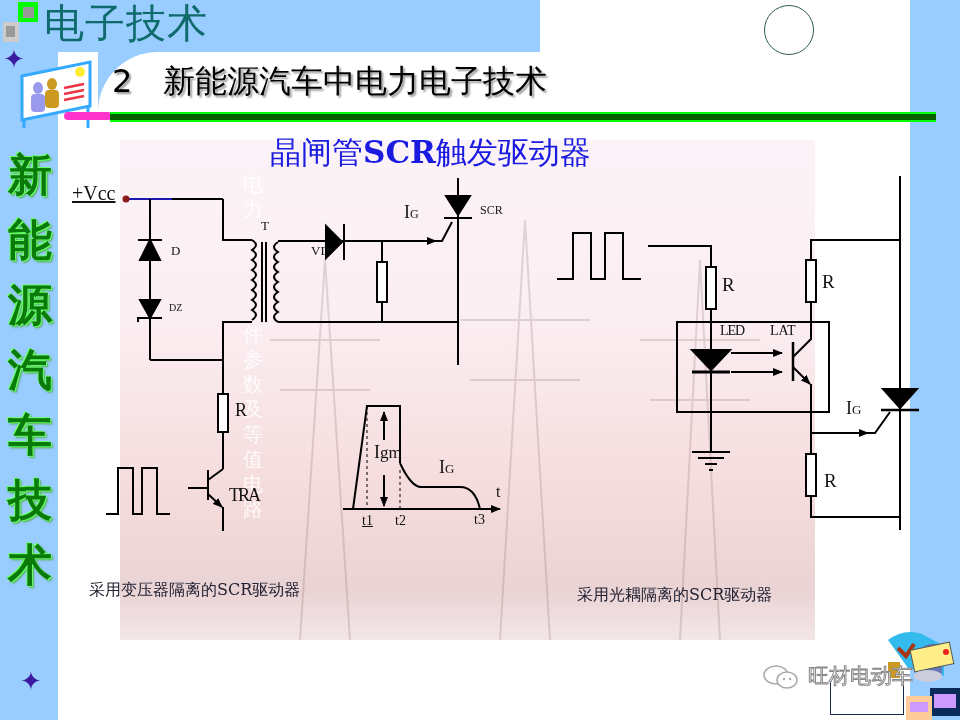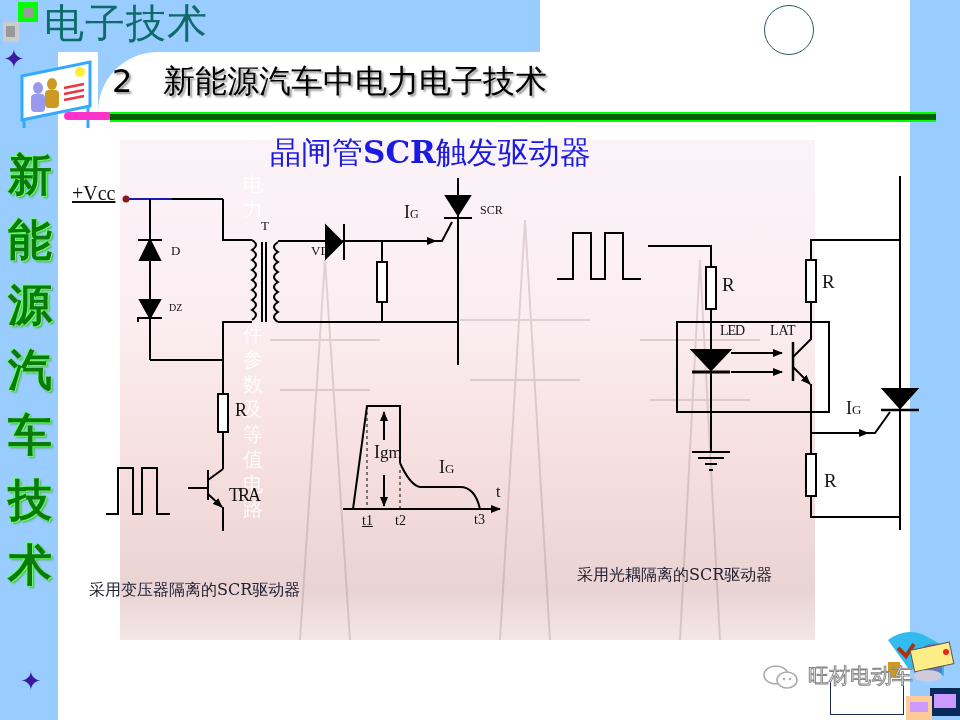--- a/index.html
+++ b/index.html
@@ -233,21 +233,21 @@
 
 <div class="caption" style="left:89px; top:580px;">采用变压器隔离的SCR驱动器</div>
 
 <div class="lbl" style="left:722px; top:274px; font-size:19px;">R</div>
 <div class="lbl" style="left:822px; top:271px; font-size:19px;">R</div>
 <div class="lbl" style="left:824px; top:470px; font-size:19px;">R</div>
 <div class="lbl" style="left:720px; top:323px; font-size:14px; letter-spacing:-1px;">LED</div>
 <div class="lbl" style="left:770px; top:323px; font-size:14px;">LAT</div>
 <div class="lbl" style="left:846px; top:398px; font-size:18px;"><span>I</span><span style="font-size:13px">G</span></div>
 
-<div class="caption" style="left:577px; top:565px;">采用光耦隔离的SCR驱动器</div>
+<div class="caption" style="left:577px; top:585px;">采用光耦隔离的SCR驱动器</div>
 
 <svg style="position:absolute; left:884px; top:628px;" width="76" height="92">
   <path d="M4,12 Q20,0 38,6 L60,18 L60,48 L24,40 Z" fill="#33bbee"></path>
   <path d="M40,18 Q58,10 58,30 L58,48 Q46,50 40,40 Z" fill="#6677bb"></path>
   <polyline points="14,20 22,28 30,16" stroke="#aa3311" stroke-width="4" fill="none"></polyline>
   <rect x="28" y="18" width="40" height="22" transform="rotate(-12 48 29)" fill="#ffee88" stroke="#555" stroke-width="1"></rect>
   <circle cx="62" cy="24" r="3" fill="#ee2222"></circle>
   <ellipse cx="44" cy="48" rx="14" ry="6" fill="#ccd"></ellipse>
   <rect x="4" y="34" width="12" height="16" fill="#cc9922"></rect>
   <rect x="46" y="60" width="30" height="28" fill="#0a2a5a"></rect>

